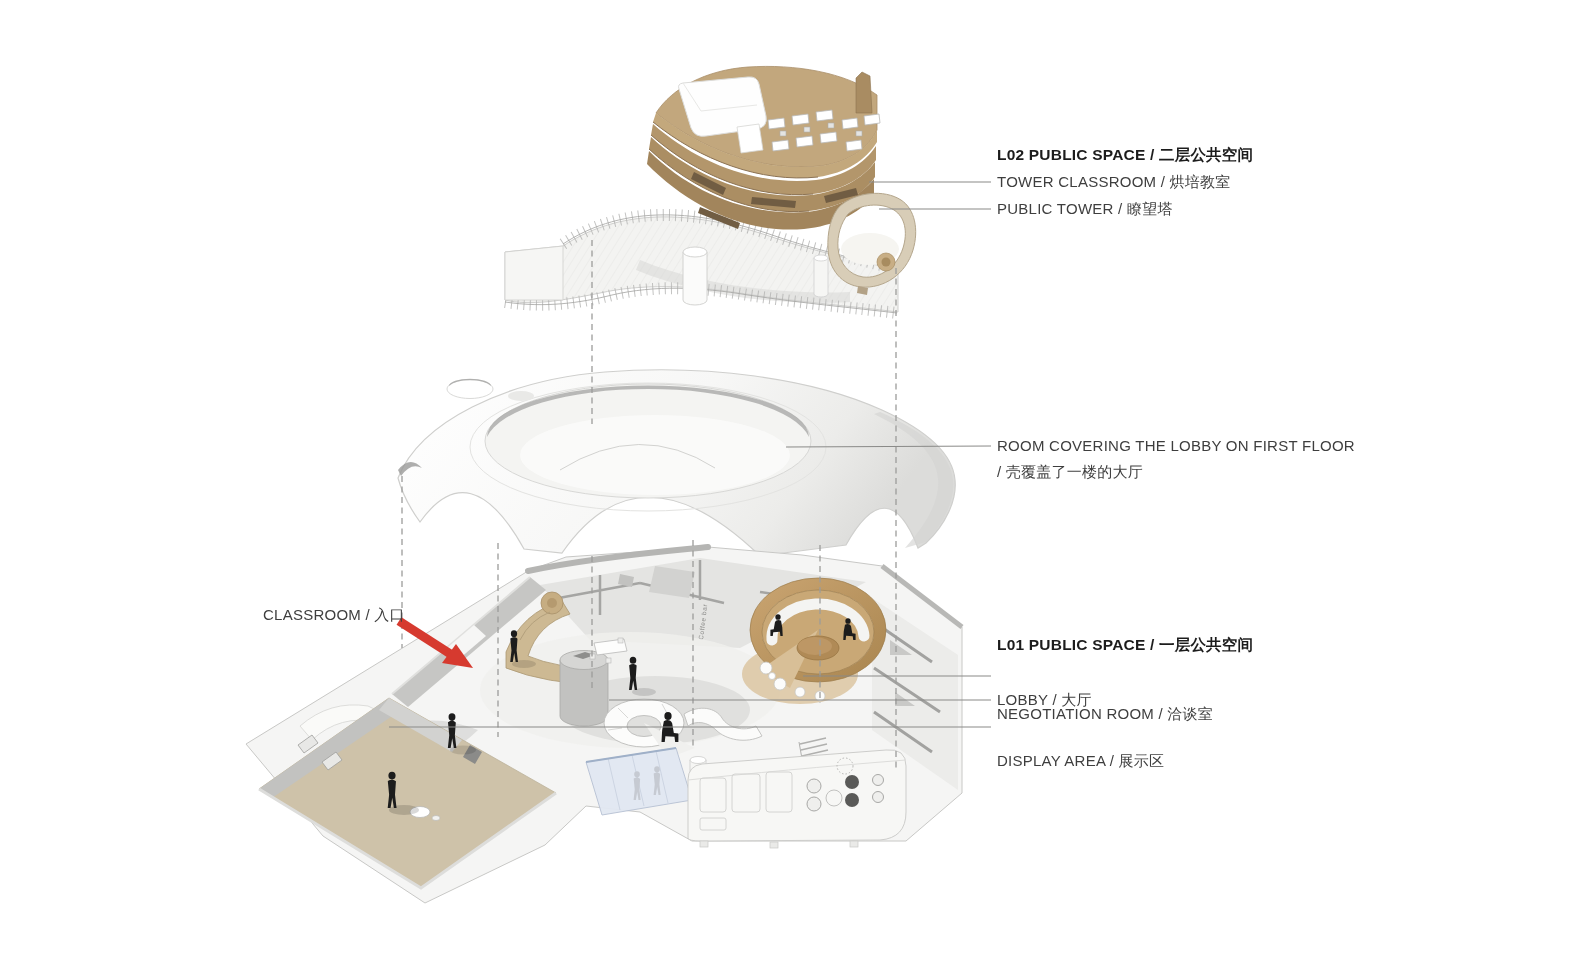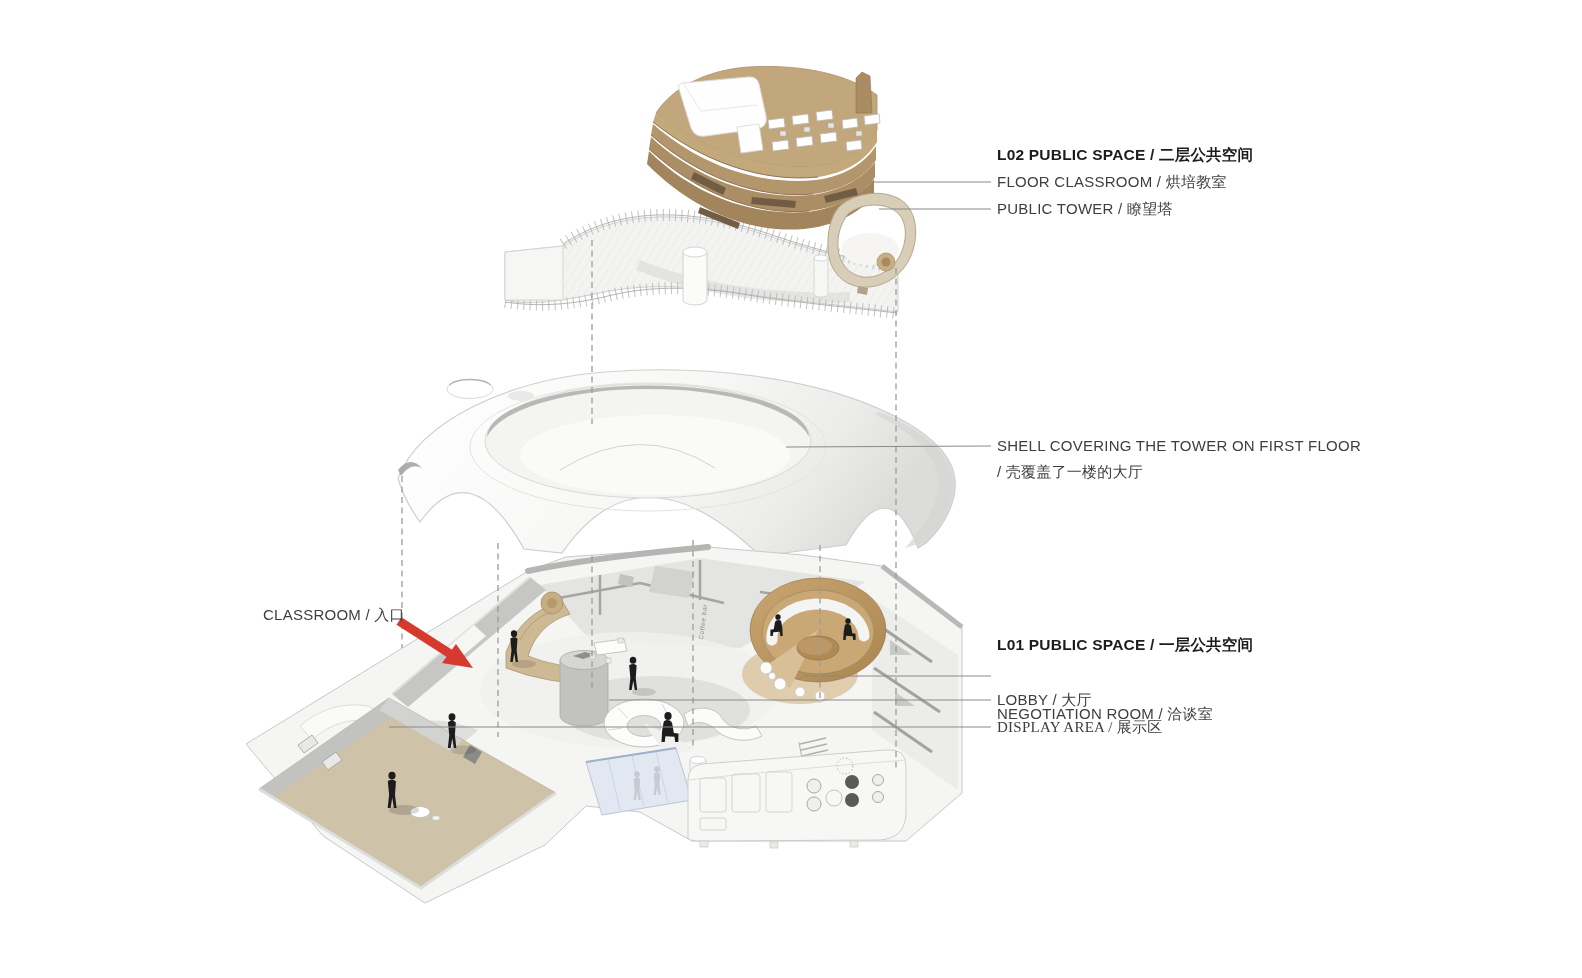--- a/index.html
+++ b/index.html
@@ -300,23 +300,23 @@
     <path d="M 389 727 L 991 727"></path>
   </g>
 
   <g>
     <path d="M 399 621 L 452 655" stroke="#d63a2f" stroke-width="9" fill="none"></path>
     <path d="M 473 668 L 442 663 L 456 644 Z" fill="#d63a2f"></path>
   </g>
 </svg>
 
 <div class="lbl bold" style="left:997px;top:147px;">L02 PUBLIC SPACE / 二层公共空间</div>
-<div class="lbl" style="left:997px;top:174px;">FLOOR CLASSROOM / 烘培教室</div>
+<div class="lbl" style="left:997px;top:174px;">TOWER CLASSROOM / 烘培教室</div>
 <div class="lbl" style="left:997px;top:201px;">PUBLIC TOWER / 瞭望塔</div>
-<div class="lbl" style="left:997px;top:438px;">SHELL COVERING THE TOWER ON FIRST FLOOR</div>
+<div class="lbl" style="left:997px;top:438px;">ROOM COVERING THE LOBBY ON FIRST FLOOR</div>
 <div class="lbl" style="left:997px;top:464px;">/ 壳覆盖了一楼的大厅</div>
 <div class="lbl bold" style="left:997px;top:637px;">L01 PUBLIC SPACE / 一层公共空间</div>
 <div class="lbl" style="left:997px;top:668px;margin-top:38px;">NEGOTIATION ROOM / 洽谈室</div>
 <div class="lbl" style="left:997px;top:692px;">LOBBY / 大厅</div>
-<div class="lbl" style="left:997px;top:719px;font-family:Liberation Serif, serif;">DISPLAY AREA / 展示区</div>
+<div class="lbl" style="left:997px;top:753px;">DISPLAY AREA / 展示区</div>
 <div class="lbl" style="left:263px;top:607px;">CLASSROOM / 入口</div>
 
 </div>
 
 </body></html>

